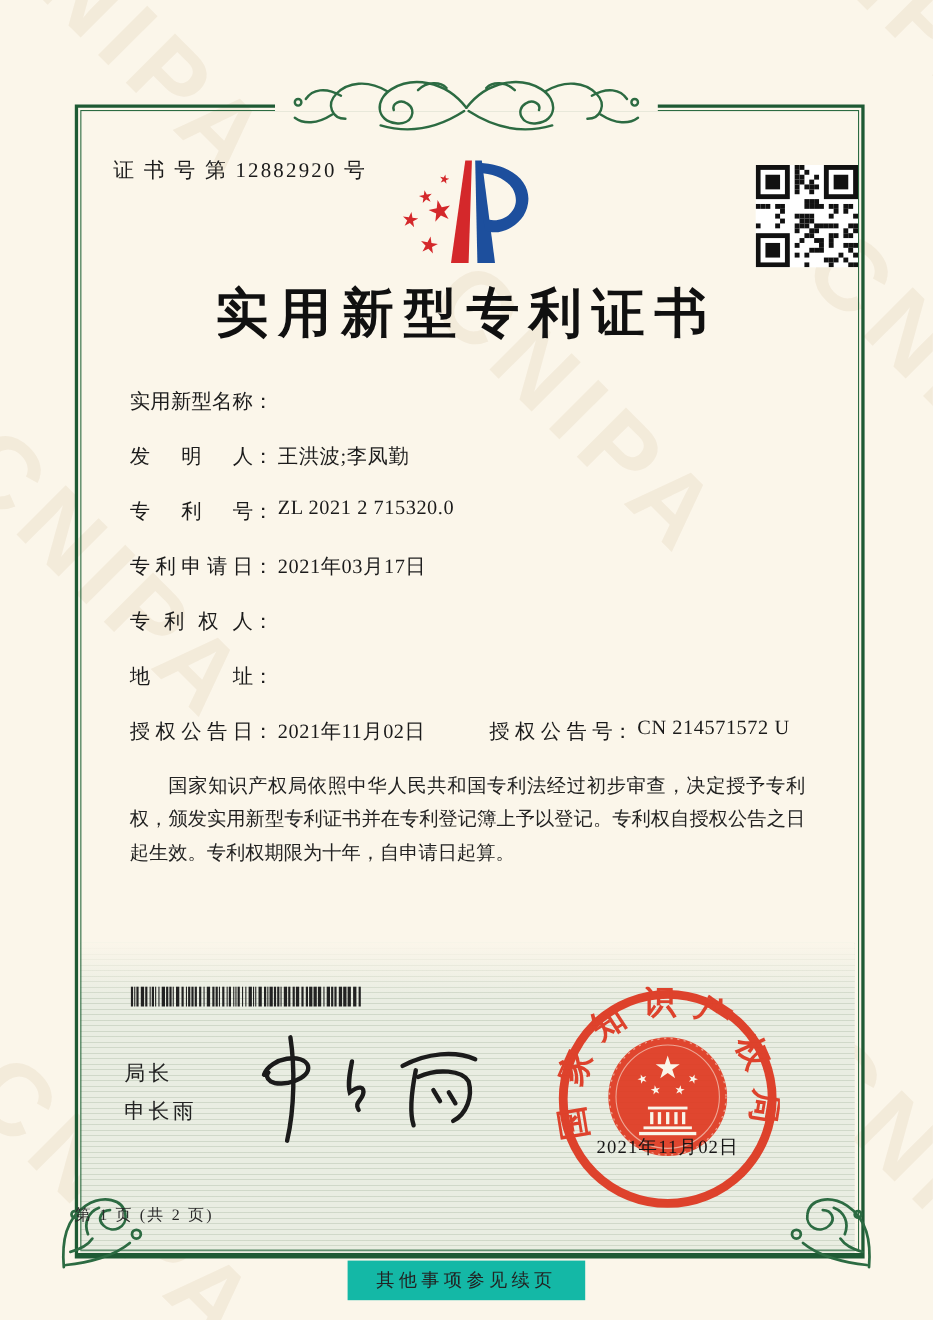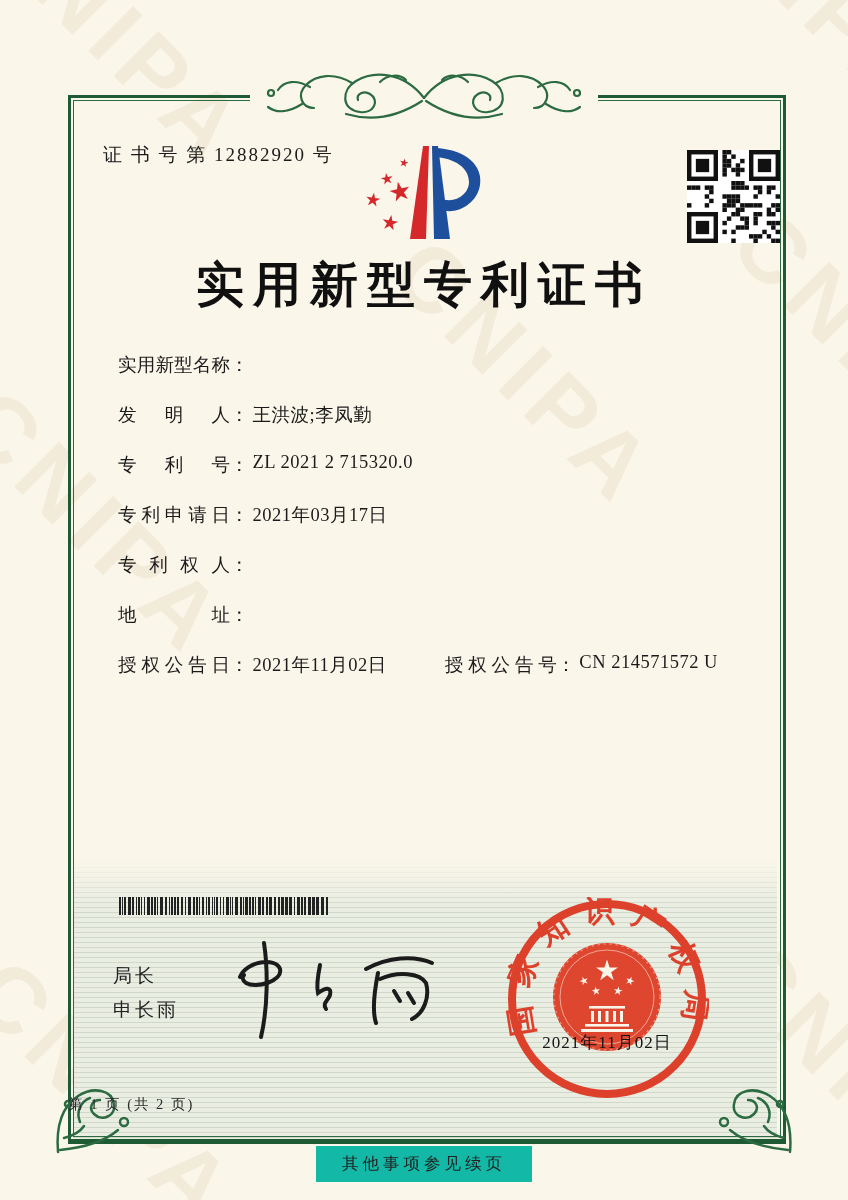--- a/index.html
+++ b/index.html
@@ -328,20 +328,21 @@
           <i style="font-style: normal;">告</i>
           <i style="font-style: normal;">号</i>
         </span>
         <span class="field-colon">：</span>
         <span class="field-value">CN 214571572 U</span>
       </span>
     </div>
   </div>
 
 <div class="abs body-text content" id="paragraphs">
+    <p>国家知识产权局依照中华人民共和国专利法经过初步审查，决定授予专利权，颁发实用新型专利证书并在专利登记簿上予以登记。专利权自授权公告之日起生效。专利权期限为十年，自申请日起算。</p>
   </div>
 
 <div class="abs barcode" id="barcode">
     <i style="width: 2px; margin-right: 1px;"></i>
     <i style="width: 1px; margin-right: 1px;"></i>
     <i style="width: 2px; margin-right: 2px;"></i>
     <i style="width: 3px; margin-right: 1px;"></i>
     <i style="width: 2px; margin-right: 2px;"></i>
     <i style="width: 1px; margin-right: 1px;"></i>
     <i style="width: 2px; margin-right: 1px;"></i>

